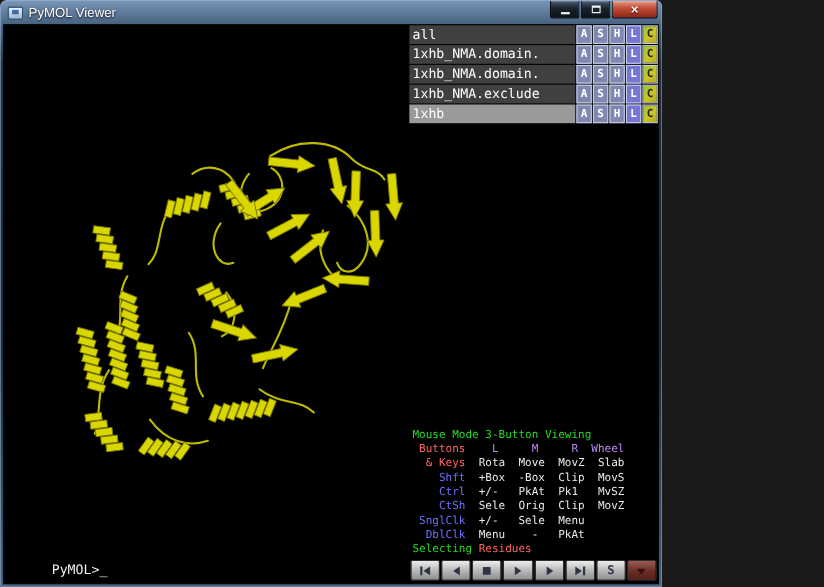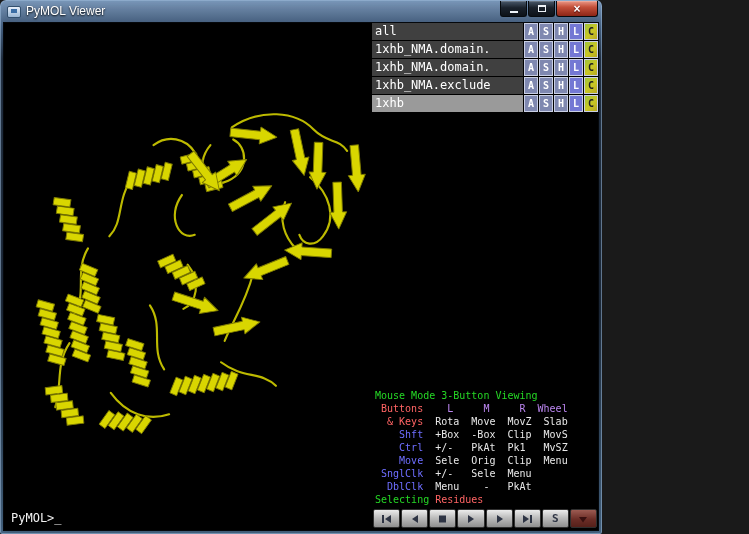--- a/index.html
+++ b/index.html
@@ -28,21 +28,21 @@
     box-shadow:inset 0 1px 0 rgba(255,255,255,.18); cursor:default; }
   .wbtn.close{ width:42px; background:linear-gradient(180deg,#ec9a88,#c4503a 40%,#8c2516); }
   .glyph-min{ width:8px; height:2px; background:#eef3f8; margin-top:6px; }
   .glyph-max{ width:8px; height:7px; border:1px solid #eef3f8; border-top-width:2px; }
   .wbtn.close span{ color:#fff; font-family:"Liberation Sans",sans-serif; font-weight:bold; font-size:12px; line-height:14px; text-shadow:0 1px 1px #400; }
 
   
   .client{ display:flex; height:509px; background:#000; border:1px solid #05080c; }
 
   
-  .viewport{ position:relative; flex:1; background:#000; overflow:hidden; }
+  .viewport{ position:relative; flex:1; background:#000; overflow:hidden;margin-left:36px; }
   .protein{ position:absolute; inset:0; width:100%; height:100%; }
   .loops path{ fill:none; stroke:#bdba00; stroke-width:3; stroke-linecap:round; }
   .ribbon{ fill:#d9d600; stroke:#7e7b00; stroke-width:1.3; stroke-linejoin:round; }
   .prompt{ position:absolute; left:7px; bottom:5px; color:#f0f0f0; font-size:12px; white-space:pre; }
 
   
   .sidebar{ width:226px; display:flex; flex-direction:column; background:#000; }
 
   .obj-row{ display:flex; height:17px; margin-bottom:1px; }
   .obj-label{ flex:1; background:#404040; color:#fff; font-size:12px; line-height:17px;
@@ -273,21 +273,21 @@
       </div>
 
       <div class="spacer"></div>
 
       <div class="help">
         <div class="ml"><span class="c-g">Mouse Mode </span><span class="c-g">3-Button Viewing</span></div>
         <div class="ml"><span class="c-r"> Buttons</span><span class="c-p">    L     M     R  Wheel</span></div>
         <div class="ml"><span class="c-r">  &amp; Keys</span><span class="c-w">  Rota  Move  MovZ  Slab</span></div>
         <div class="ml"><span class="c-b">    Shft</span><span class="c-w">  +Box  -Box  Clip  MovS</span></div>
         <div class="ml"><span class="c-b">    Ctrl</span><span class="c-w">  +/-   PkAt  Pk1   MvSZ</span></div>
-        <div class="ml"><span class="c-b">    Move</span><span class="c-w">  Sele  Orig  Clip  Menu</span></div>
+        <div class="ml"><span class="c-b">    CtSh</span><span class="c-w">  Sele  Orig  Clip  MovZ</span></div>
         <div class="ml"><span class="c-b"> SnglClk</span><span class="c-w">  +/-   Sele  Menu</span></div>
         <div class="ml"><span class="c-b">  DblClk</span><span class="c-w">  Menu    -   PkAt</span></div>
         <div class="ml"><span class="c-g">Selecting </span><span class="c-r">Residues</span></div>
       </div>
 
       <div class="vcr">
         <div class="vbtn">
           <svg width="11" height="10" viewBox="0 0 11 10">
               <path d="M1,1h2v8H1z M10,1L4,5l6,4z"></path>
             </svg>

